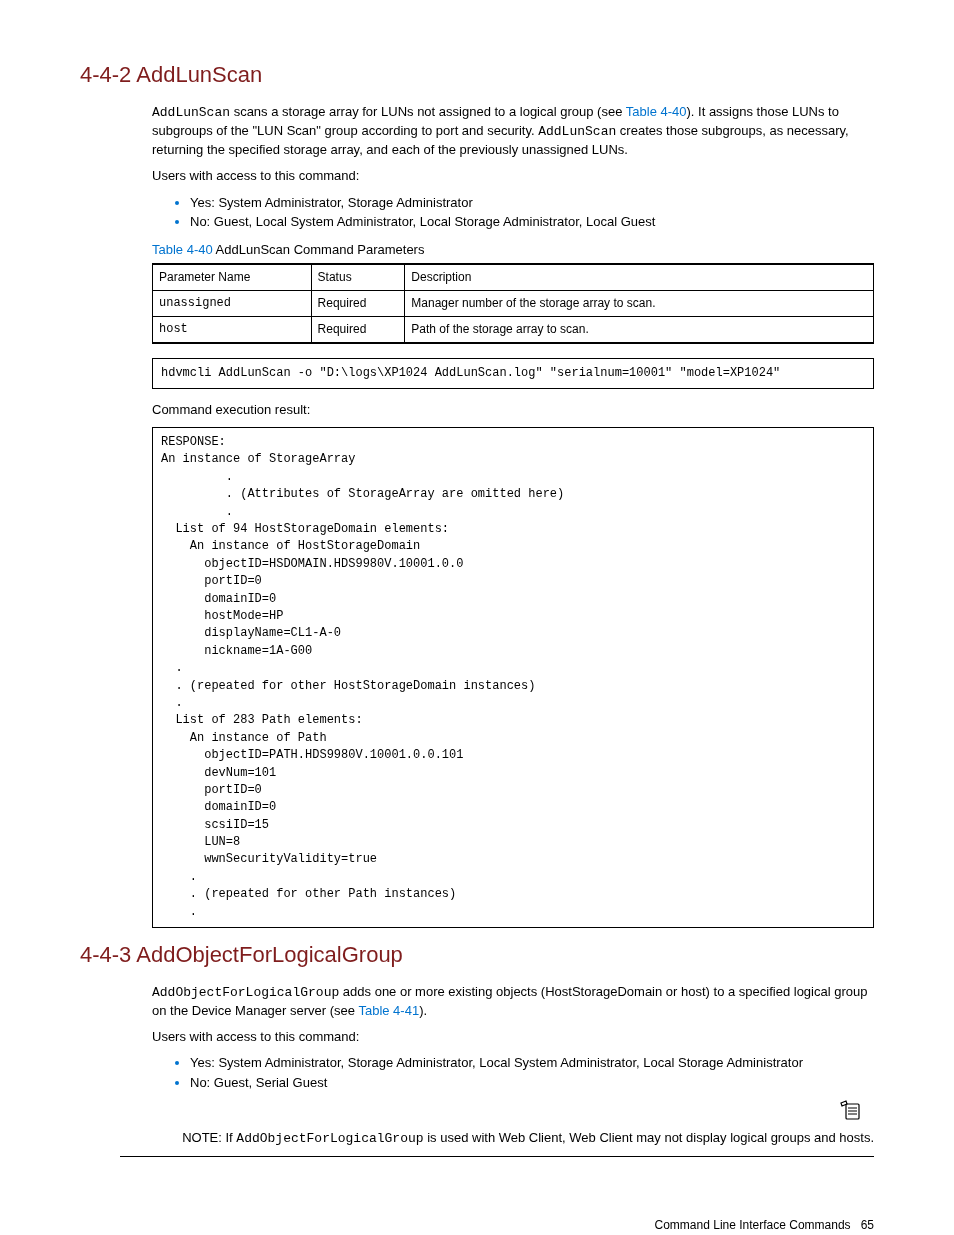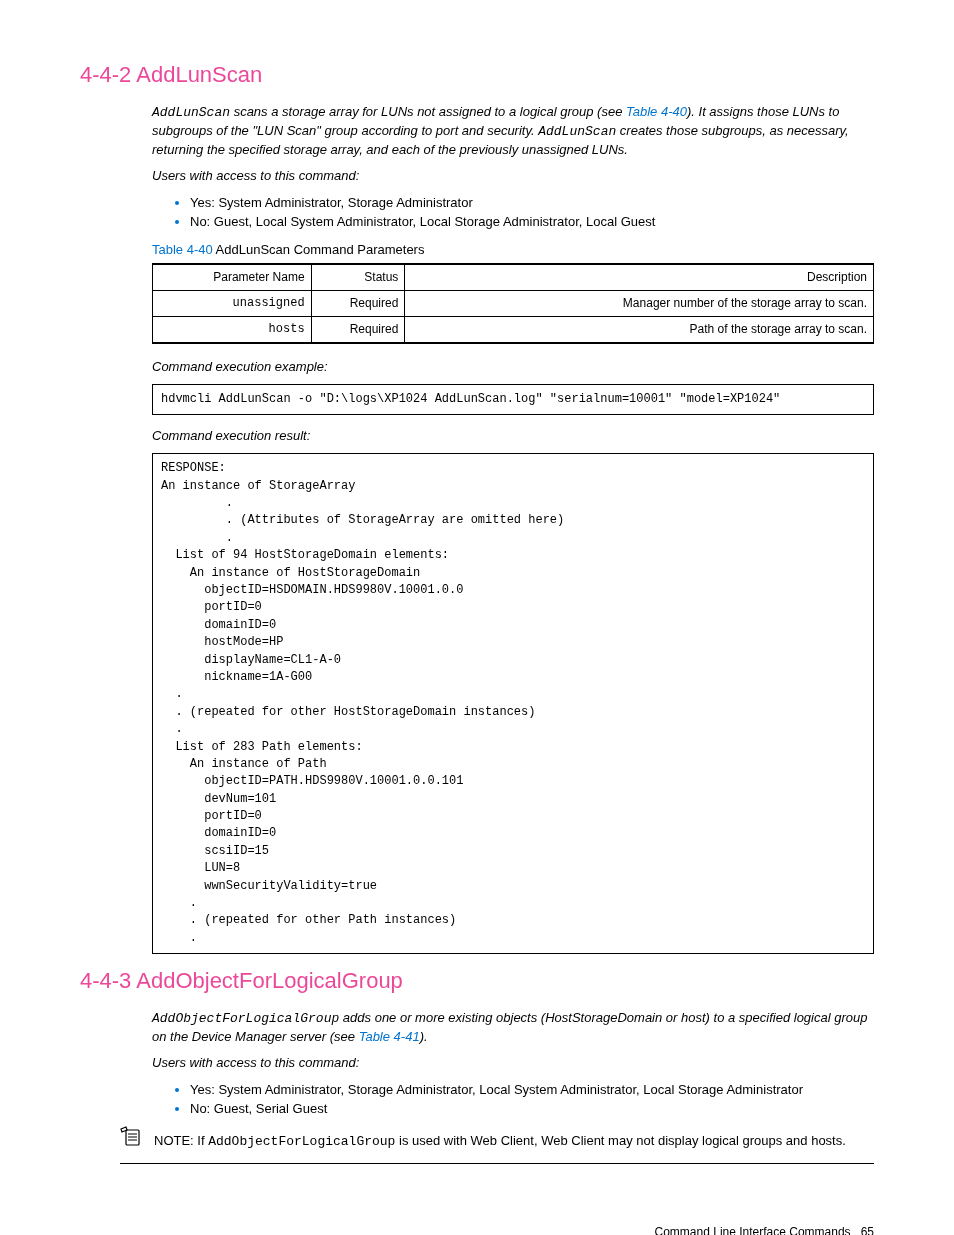--- a/index.html
+++ b/index.html
@@ -4,31 +4,30 @@
 <style>
   body {
     font-family: Arial, Helvetica, sans-serif;
     font-size: 13px;
     color: #000;
     margin: 0;
     padding: 60px 80px 40px 80px;
     line-height: 1.4;
   }
   h2 {
-    color: #ec4899;
+    color: #7f1d1d;
     font-size: 22px;
     font-weight: normal;
     margin: 0 0 12px 0;
   }
   .body-indent {
     margin-left: 72px;
   }
   p {
     margin: 8px 0;
-    font-style: italic;
   }
   .mono {
     font-family: "Courier New", Courier, monospace;
   }
   ul.bullets {
     list-style: disc;
     padding-left: 20px;
     margin: 6px 0 10px 18px;
   }
   ul.bullets li {
@@ -46,21 +45,21 @@
   table.params {
     border-collapse: collapse;
     width: 100%;
     border-top: 2px solid #000;
     border-bottom: 2px solid #000;
     margin-bottom: 14px;
   }
   table.params th, table.params td {
     border: 1px solid #000;
     padding: 4px 6px;
-    text-align: right;
+    text-align: left;
     font-size: 12px;
     font-weight: normal;
   }
   table.params th {
     font-weight: normal;
   }
   .codebox {
     border: 1px solid #000;
     padding: 6px 8px;
     font-family: "Courier New", Courier, monospace;
@@ -68,24 +67,25 @@
     white-space: pre;
     margin: 6px 0 12px 0;
     line-height: 1.45;
     overflow-x: auto;
   }
   .link {
     color: #0073cf;
   }
   .note-row {
     display: flex;
-    align-items: center;
+    align-items: flex-end;
     border-bottom: 1px solid #000;
     padding-bottom: 8px;
     margin-top: 4px;
+    flex-direction: column;
   }
   .note-icon {
     font-size: 20px;
     margin-right: 10px;
     margin-top: -2px;
     flex: 0 0 auto;
   }
   .note-text {
     flex: 1;
   }
@@ -125,28 +125,27 @@
         <th>Description</th>
       </tr>
     </thead>
     <tbody>
       <tr>
         <td class="mono">unassigned</td>
         <td>Required</td>
         <td>Manager number of the storage array to scan.</td>
       </tr>
       <tr>
-        <td class="mono">hosts</td>
+        <td class="mono">host</td>
         <td>Required</td>
         <td>Path of the storage array to scan.</td>
       </tr>
     </tbody>
   </table>
 
-  <p>Command execution example:</p>
   <div class="codebox">hdvmcli AddLunScan -o "D:\logs\XP1024 AddLunScan.log" "serialnum=10001" "model=XP1024"</div>
 
   <p>Command execution result:</p>
   <div class="codebox">RESPONSE:
 An instance of StorageArray
          .
          . (Attributes of StorageArray are omitted here)
          .
   List of 94 HostStorageDomain elements:
     An instance of HostStorageDomain

